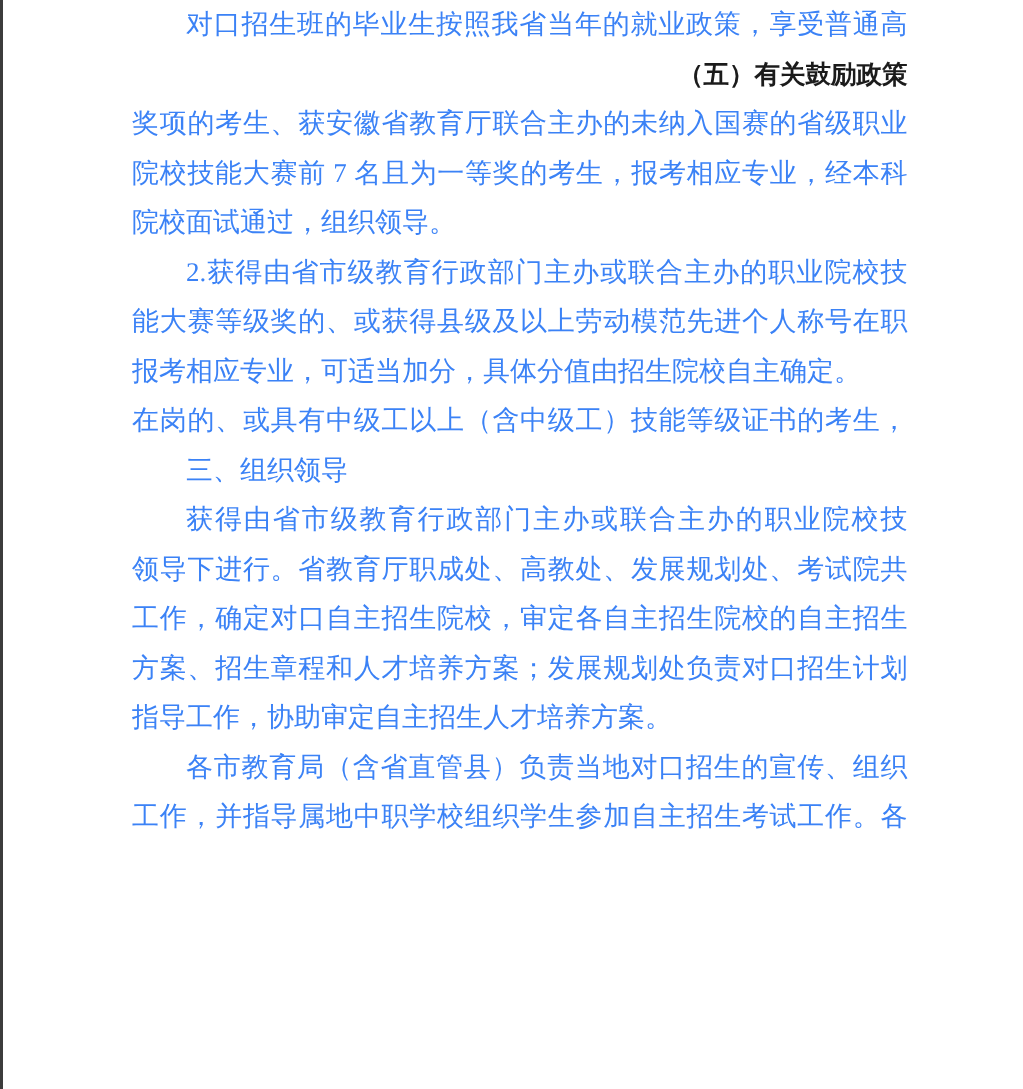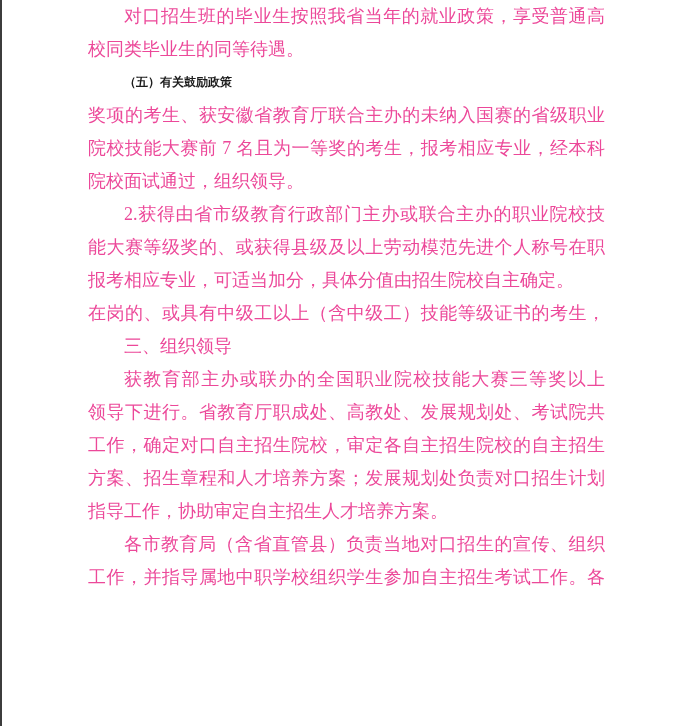--- a/index.html
+++ b/index.html
@@ -20,57 +20,57 @@
   .textblock {
     position: absolute;
     left: 88px;
     top: 0;
     width: 517px;
   }
   .ln {
     height: 33px;
     line-height: 33px;
     font-size: 18px;
-    color: #ec4899;
+    color: #3b82f6;
     letter-spacing: 0;
     white-space: nowrap;
   }
   .ln.just {
     white-space: normal;
     text-align: justify;
     text-align-last: justify;
   }
   .ln.first {
     text-indent: 36px;
   }
   .ln.heading {
     font-family: "Liberation Sans", sans-serif;
     font-weight: 700;
-    font-size: 12px;
+    font-size: 17px;
     color: #1b1b1b;
+    text-align: right;
   }
 </style>
 </head>
 <body>
 
 <div class="page">
   <div class="left-edge"></div>
   <div class="textblock">
     <div class="ln first just">对口招生班的毕业生按照我省当年的就业政策，享受普通高</div>
-    <div class="ln">校同类毕业生的同等待遇。</div>
     <div class="ln first heading">（五）有关鼓励政策</div>
     <div class="ln just">奖项的考生、获安徽省教育厅联合主办的未纳入国赛的省级职业</div>
     <div class="ln just">院校技能大赛前 7 名且为一等奖的考生，报考相应专业，经本科</div>
     <div class="ln">院校面试通过，组织领导。</div>
     <div class="ln first just">2.获得由省市级教育行政部门主办或联合主办的职业院校技</div>
     <div class="ln just">能大赛等级奖的、或获得县级及以上劳动模范先进个人称号在职</div>
     <div class="ln">报考相应专业，可适当加分，具体分值由招生院校自主确定。</div>
     <div class="ln just">在岗的、或具有中级工以上（含中级工）技能等级证书的考生，</div>
     <div class="ln first">三、组织领导</div>
-    <div class="ln first just">获教育部主办或联办的全国职业院校技能大赛三等奖以上</div>
+    <div class="ln first just">获得由省市级教育行政部门主办或联合主办的职业院校技</div>
     <div class="ln just">领导下进行。省教育厅职成处、高教处、发展规划处、考试院共</div>
     <div class="ln just">工作，确定对口自主招生院校，审定各自主招生院校的自主招生</div>
     <div class="ln just">方案、招生章程和人才培养方案；发展规划处负责对口招生计划</div>
     <div class="ln">指导工作，协助审定自主招生人才培养方案。</div>
     <div class="ln first just">各市教育局（含省直管县）负责当地对口招生的宣传、组织</div>
     <div class="ln just">工作，并指导属地中职学校组织学生参加自主招生考试工作。各</div>
   </div>
 </div>
 
 </body></html>

